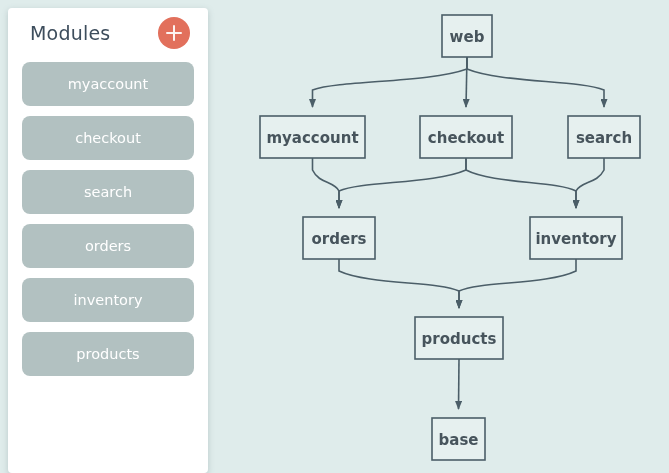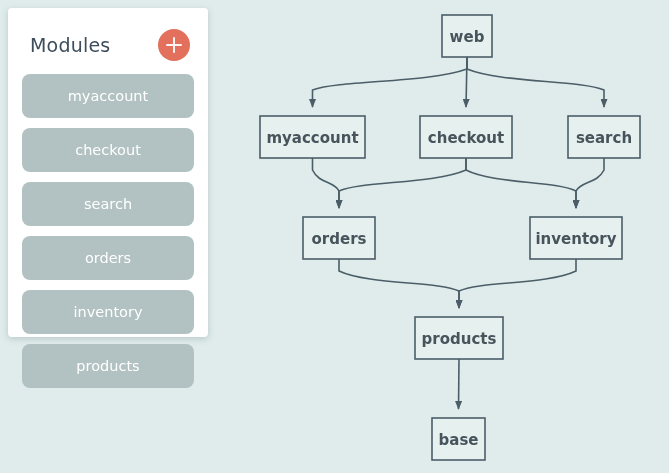--- a/index.html
+++ b/index.html
@@ -14,26 +14,26 @@
     overflow: hidden;
     position: relative;
   }
 
   
   #sidebar-panel {
     position: absolute;
     left: 8px;
     top: 8px;
     width: 200px;
-    height: 329px;
+    height: 465px;
     background: #ffffff;
     border-radius: 4px;
     box-shadow: 0 2px 6px rgba(90,110,115,0.28);
     box-sizing: border-box;
-    padding: 14px 14px 0 14px;
+    padding: 2px 14px 0 14px;
   }
 
   #sidebar-header {
     position: relative;
     height: 46px;
     display: flex;
     align-items: center;
     justify-content: space-between;
     padding: 0 4px 0 8px;
     box-sizing: border-box;

